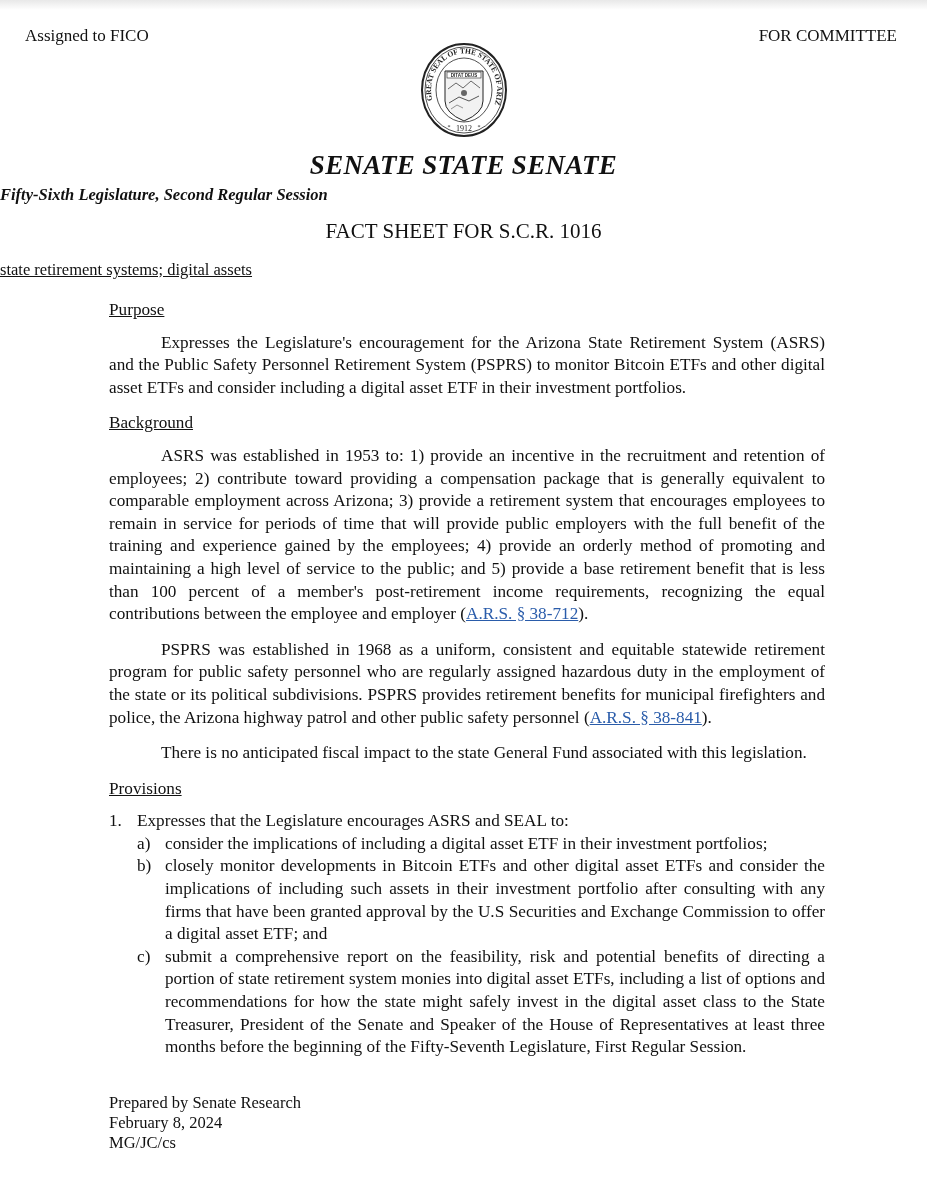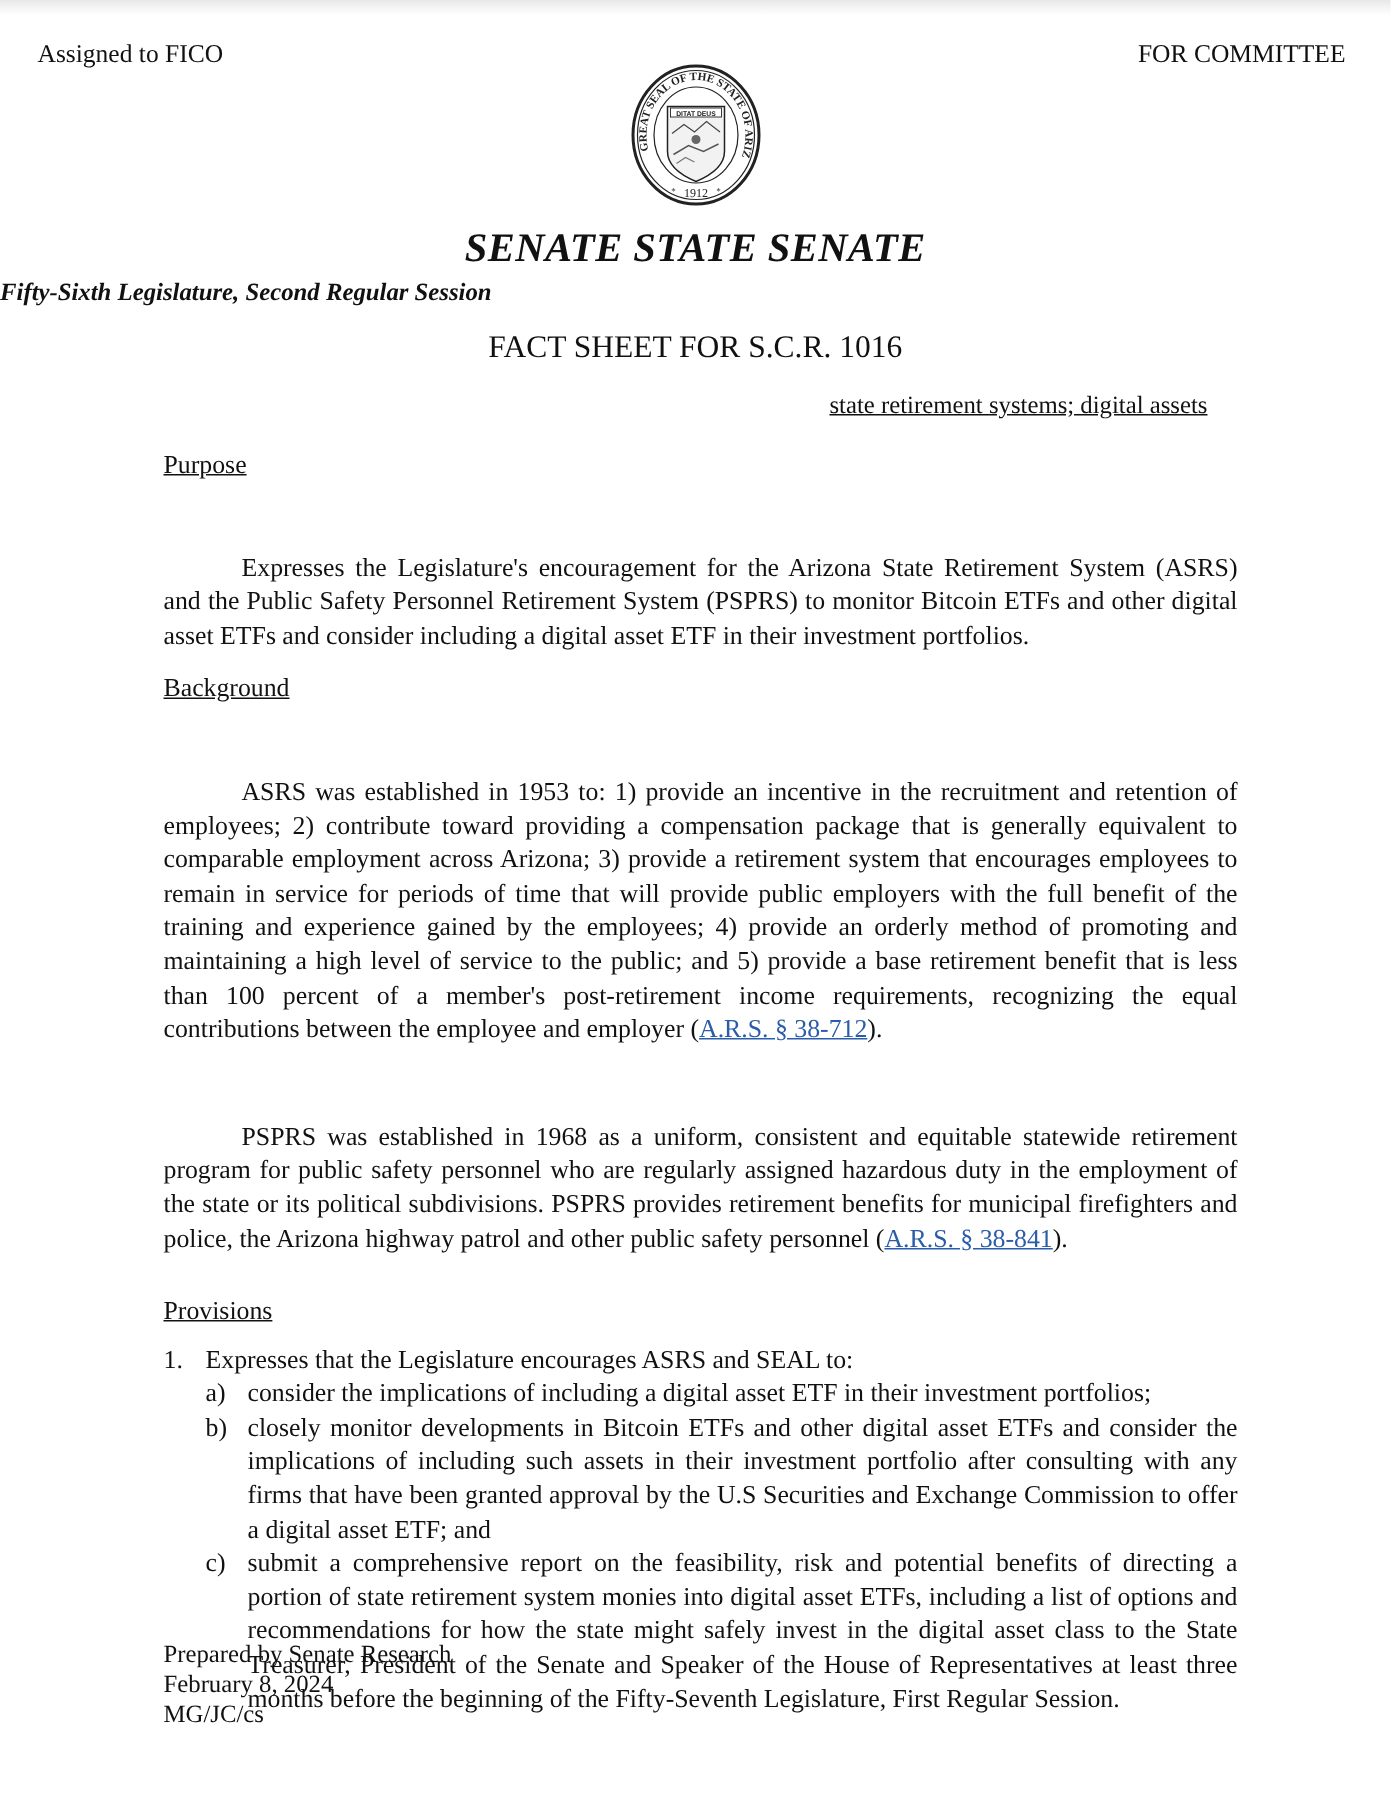--- a/index.html
+++ b/index.html
@@ -12,26 +12,26 @@
     background: linear-gradient(#e8e8e8, #ffffff); }
   .hdr-left { position: absolute; left: 25px; top: 26px; font-size: 17px; }
   .hdr-right { position: absolute; right: 30px; top: 26px; font-size: 17px; }
   .seal { position: absolute; left: 419px; top: 41px; width: 90px; height: 98px; }
   .title { position: absolute; left: 0; width: 927px; top: 150px; text-align: center;
     font-weight: bold; font-style: italic; font-size: 27px; letter-spacing: 0.3px; }
   .subtitle { position: absolute; left: 0; width: 927px; top: 185px; text-align: left;
     font-weight: bold; font-style: italic; font-size: 16.5px; }
   .factsheet { position: absolute; left: 0; width: 927px; top: 219px; text-align: center;
     font-size: 21px; }
-  .shorttitle { position: absolute; left: 17px; width: 788px; top: 260px; text-align: right;
+  .shorttitle { position: absolute; left: 0; width: 788px; top: 260px; text-align: left;
     font-size: 16.5px; text-decoration: underline; }
   .body { position: absolute; left: 109px; width: 716px; top: 299px; line-height: 22.6px; }
   .heading { text-decoration: underline; margin: 0; }
   p { margin: 0; text-align: justify; }
-  .indent { text-indent: 52px; margin-top: 36px; }
+  .indent { text-indent: 52px; }
   .gap-sm { height: 10px; }
   .gap-md { height: 13px; }
   a.link { color: #2a5caa; text-decoration: underline; }
   .num-item { display: flex; }
   .num-item .n { width: 28px; flex: none; }
   .sub-list { margin-left: 28px; }
   .sub-item { display: flex; }
   .sub-item .l { width: 28px; flex: none; }
   .sub-item .t { flex: 1; text-align: justify; }
   .footer { position: absolute; left: 109px; top: 1093px; line-height: 20px; font-size: 16.5px; }
@@ -78,20 +78,21 @@
   <div class="gap-sm"></div>
   <p class="indent">Expresses the Legislature's encouragement for the Arizona State Retirement System (ASRS) and the Public Safety Personnel Retirement System (PSPRS) to monitor Bitcoin ETFs and other digital asset ETFs and consider including a digital asset ETF in their investment portfolios.</p>
   <div class="gap-md"></div>
 
   <div class="heading">Background</div>
   <div class="gap-sm"></div>
   <p class="indent"><span>ASRS was established in 1953 to: 1) provide an incentive in the recruitment and retention of employees; 2) contribute toward providing a compensation package that is generally equivalent to comparable employment across Arizona; 3) provide a retirement system that encourages employees to remain in service for periods of time that will provide public employers with the full benefit of the training and experience gained by the employees; 4) provide an orderly method of promoting and maintaining a high level of service to the public; and 5) provide a base retirement benefit that is less than 100 percent of a member's post-retirement income requirements, recognizing the equal contributions between the employee and employer (</span><a class="link" href="#">A.R.S. § 38-712</a><span>).</span></p>
   <div class="gap-md"></div>
   <p class="indent"><span>PSPRS was established in 1968 as a uniform, consistent and equitable statewide retirement program for public safety personnel who are regularly assigned hazardous duty in the employment of the state or its political subdivisions. PSPRS provides retirement benefits for municipal firefighters and police, the Arizona highway patrol and other public safety personnel (</span><a class="link" href="#">A.R.S. § 38-841</a><span>).</span></p>
   <div class="gap-md"></div>
+  <p class="indent">There is no anticipated fiscal impact to the state General Fund associated with this legislation.</p>
   <div class="gap-md"></div>
 
   <div class="heading">Provisions</div>
   <div class="gap-sm"></div>
   <div class="num-item">
     <span class="n">1.</span>
     <span>Expresses that the Legislature encourages ASRS and SEAL to:</span>
   </div>
   <div class="sub-list">
     <div class="sub-item">

